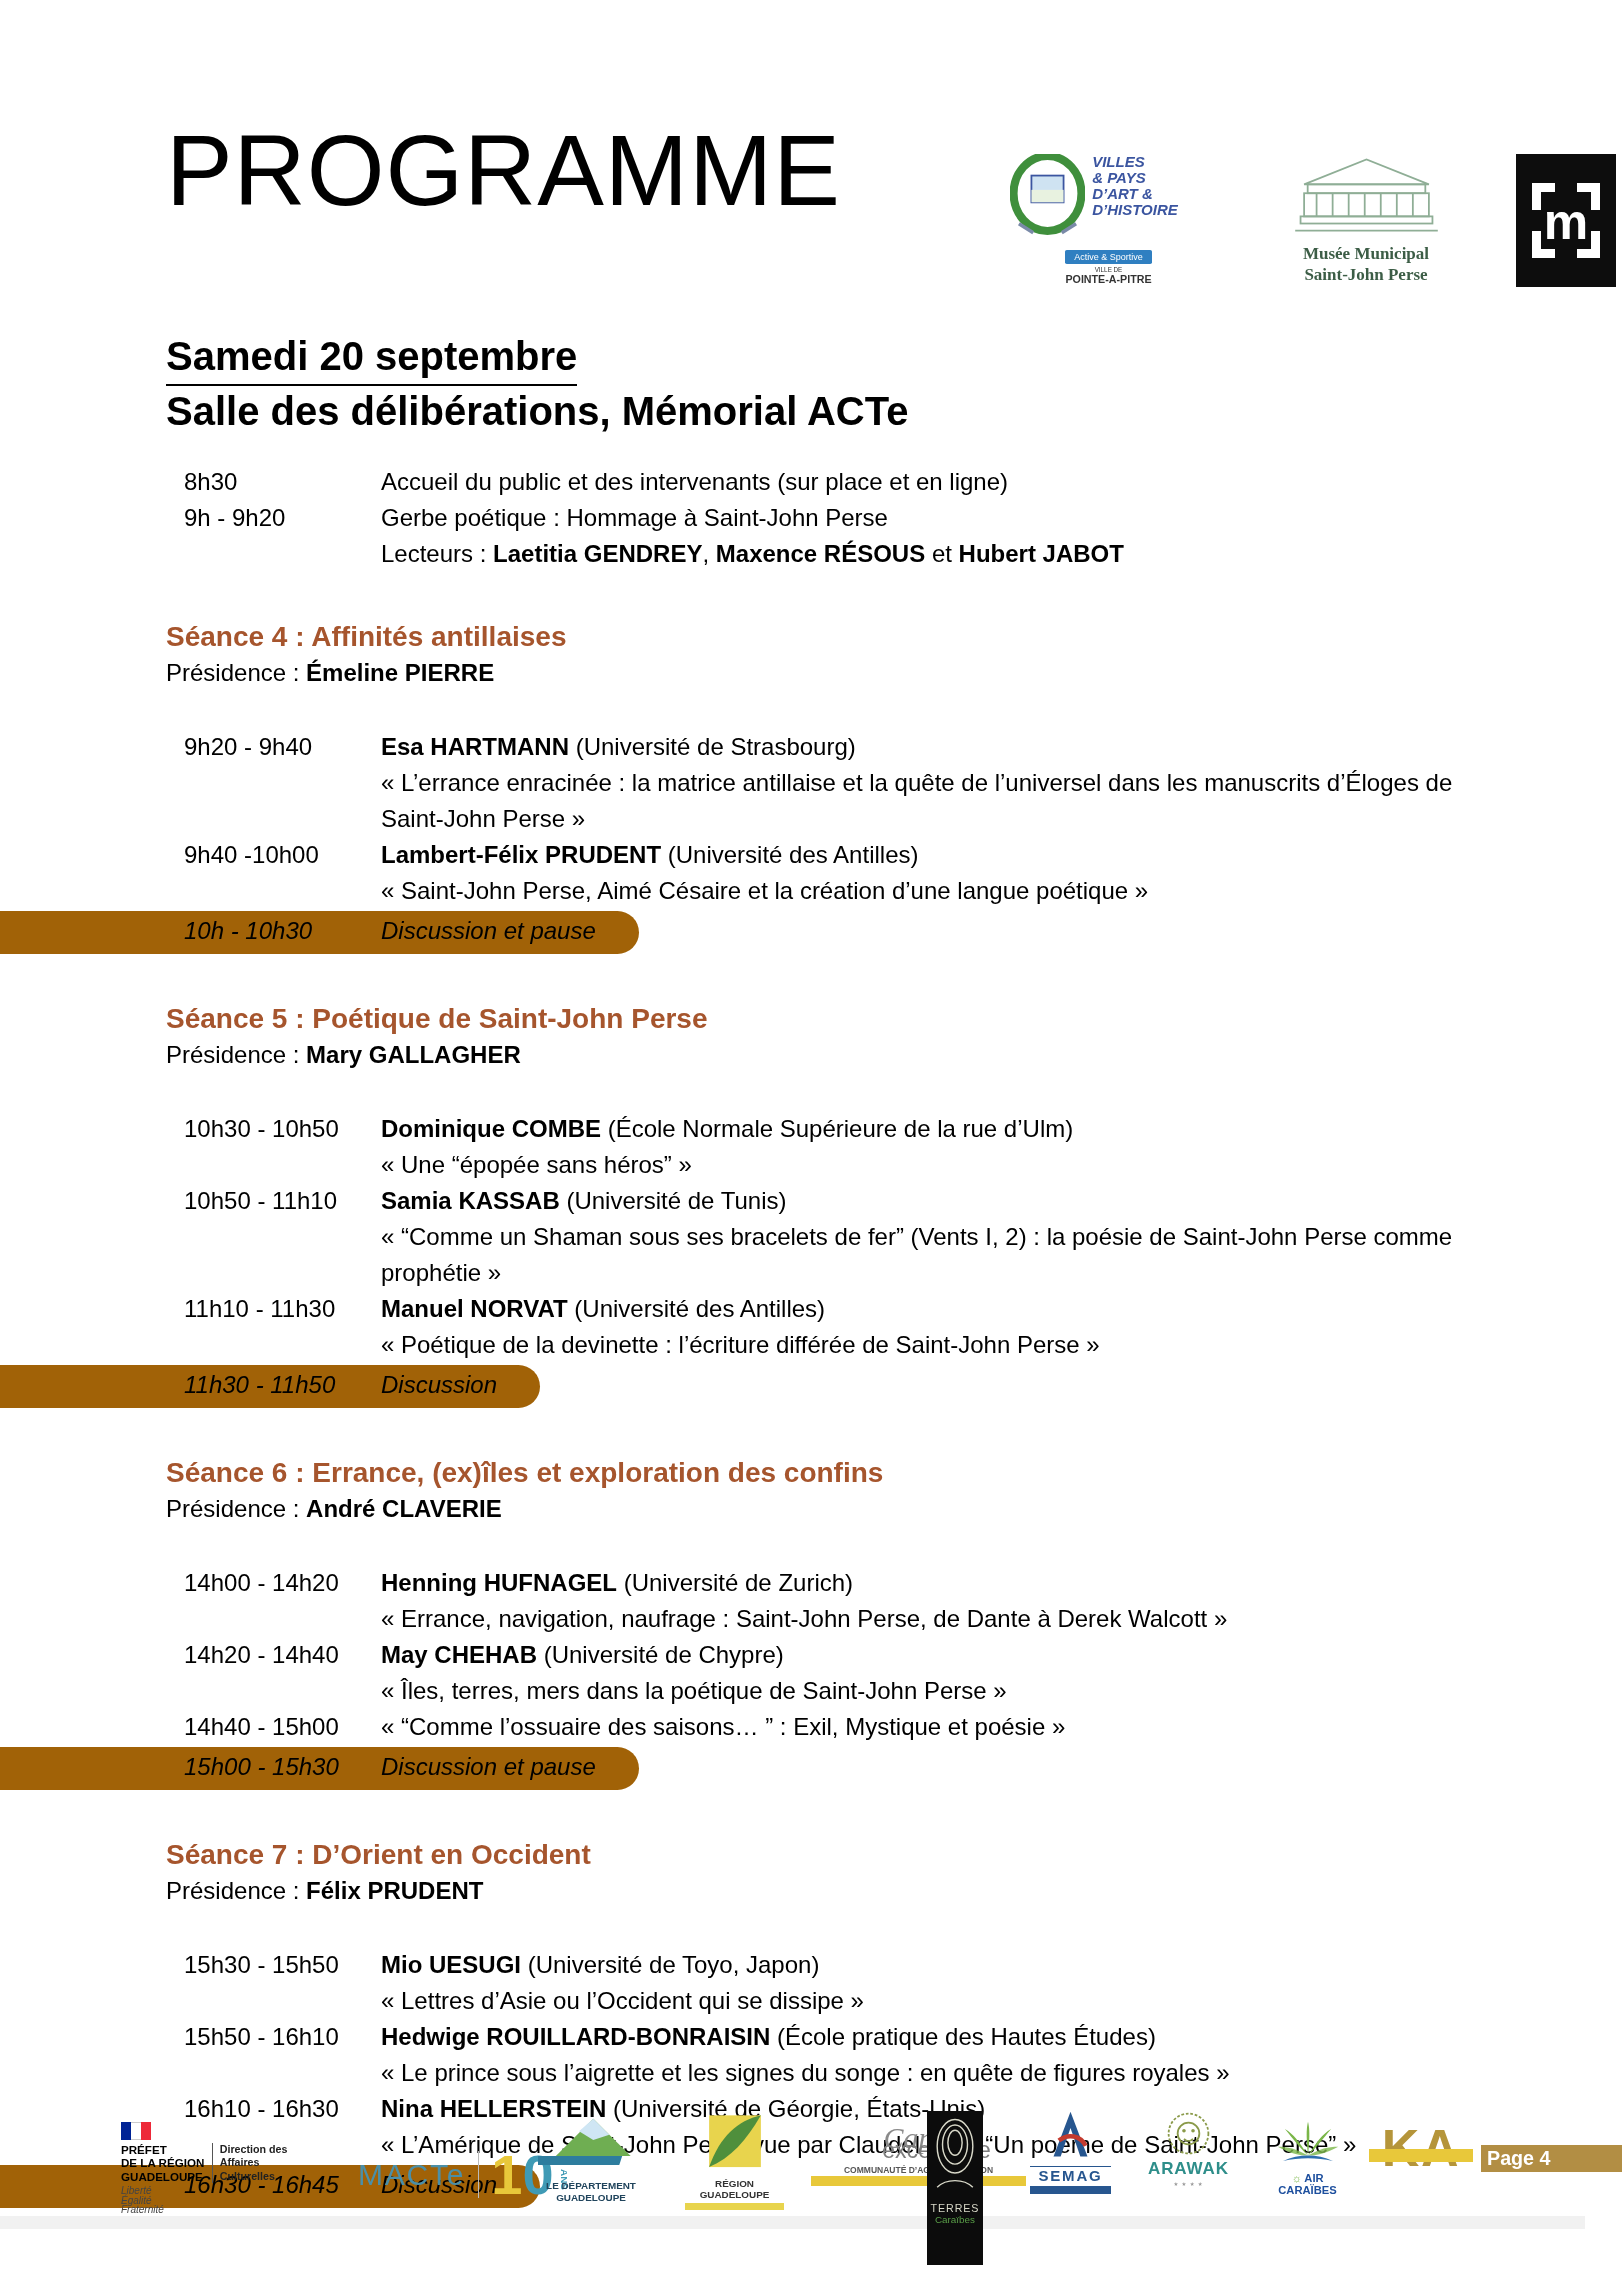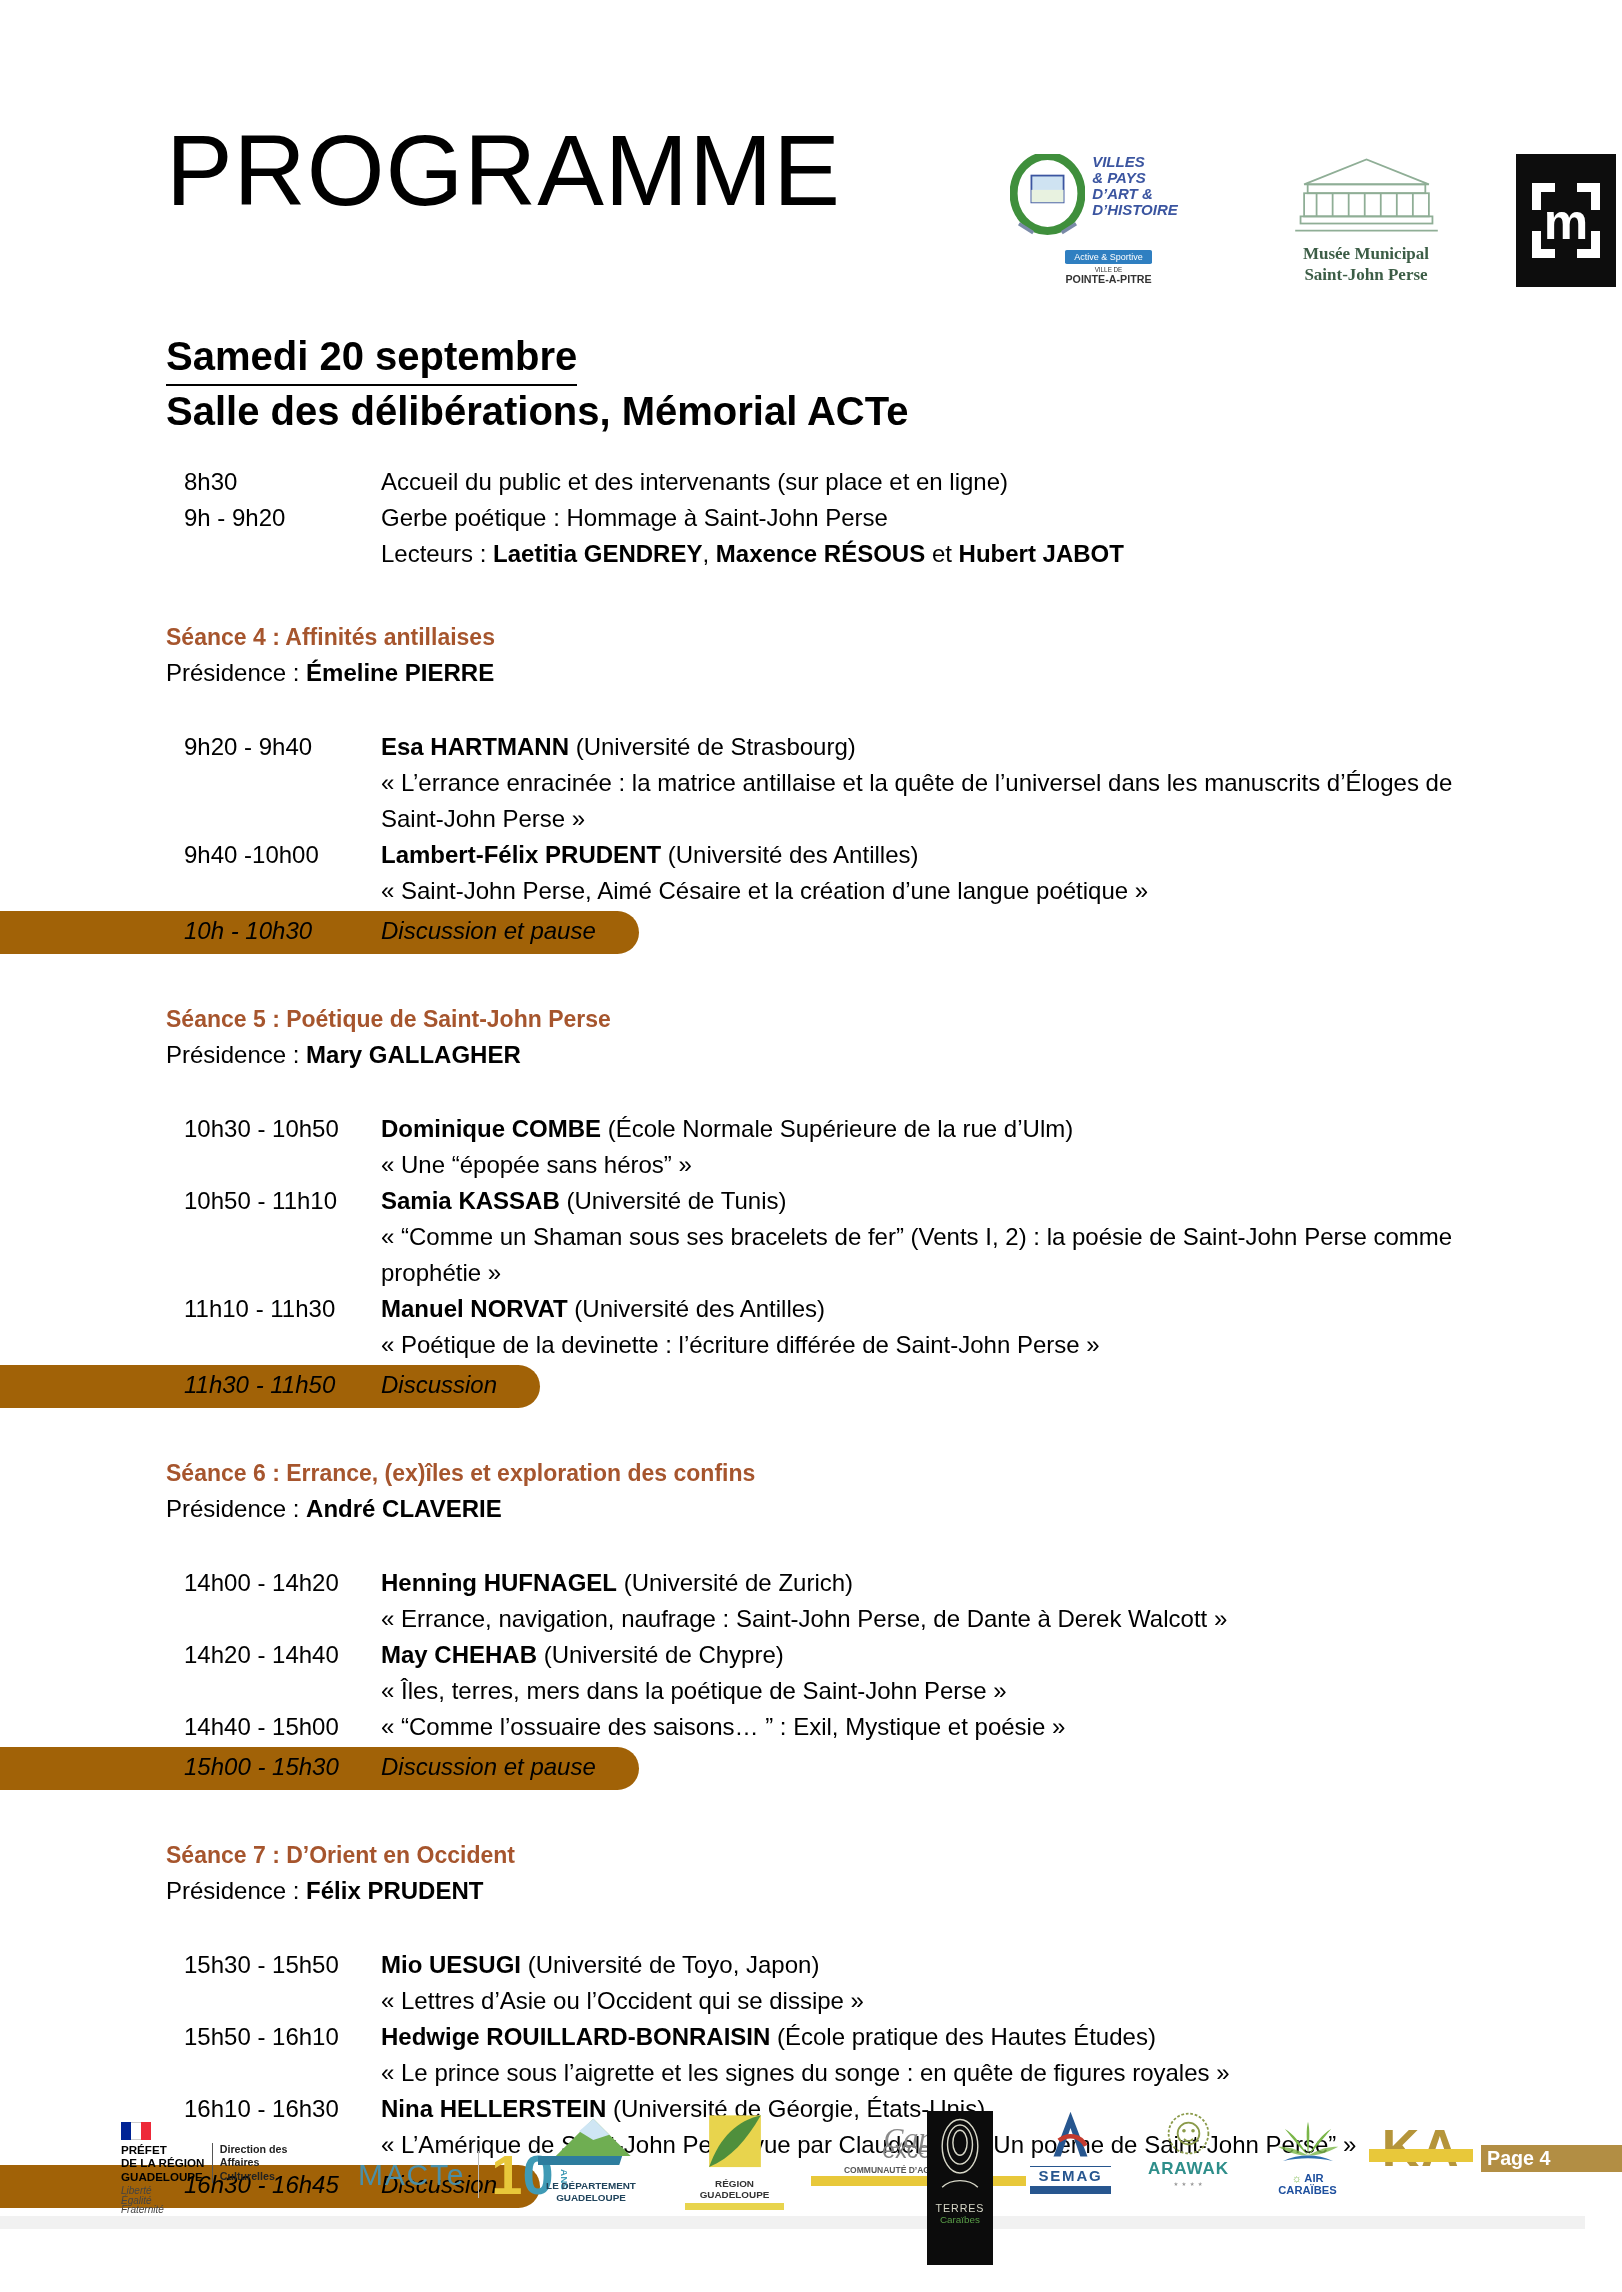--- a/index.html
+++ b/index.html
@@ -16,21 +16,21 @@
   .day-heading{font-size:40px;line-height:51px;margin:0;}
   .day-heading .underlined{display:inline-block;border-bottom:2.7px solid #000;padding-bottom:1.8px;}
   .venue{font-size:40px;line-height:51px;margin:0 0 27px 0;}
 
   .row{display:flex;font-size:24px;line-height:36px;}
   .time{flex:none;width:215px;padding-left:18px;box-sizing:border-box;}
   .content{max-width:1111px;}
   b{font-weight:bold;}
 
   .session{margin-top:47px;}
-  .session-heading{font-size:23px;font-weight:bold;color:#a6552d;margin:0;line-height:36px;}
+  .session-heading{font-size:28px;font-weight:bold;color:#a6552d;margin:0;line-height:36px;}
   .presidence{font-size:24px;margin:0;line-height:36px;}
   .talks{margin-top:38px;}
 
   .discussion{display:inline-flex;font-style:italic;background:#a16207;
               margin-left:-166px;padding:2.7px 43px 4.5px 166px;
               border-radius:0 21.5px 21.5px 0;margin-top:1.8px;}
   .discussion .time{width:215px;}
 
   
   .header-logos{position:absolute;top:154px;left:1010px;display:flex;align-items:flex-start;gap:38px;}
@@ -89,21 +89,21 @@
   .region-bar{height:7.2px;background:#e8d44d;margin-top:1.8px;}
 
   .cap{left:811px;top:18px;width:215px;text-align:center;}
   .cap-script{font-family:"Liberation Serif", serif;font-style:italic;font-size:30px;color:#8a8a8a;line-height:27px;}
   .cap-dots i{display:inline-block;width:7.2px;height:7.2px;border-radius:50%;margin-left:2.7px;}
   .cap-dots .g{background:#4f8f3c;} .cap-dots .r{background:#c43b2f;}
   .cap-word{font-size:23px;color:#7d7d7d;line-height:21.5px;margin-top:-10.7px;margin-left:36px;}
   .cap-sub{font-size:8.5px;font-weight:bold;color:#555;margin-top:2.7px;}
   .cap-bar{height:9.9px;background:#e8c83a;margin-top:1.8px;}
 
-  .terres{left:927px;top:4.5px;width:66px;height:154px;background:#0c0c0c;color:#fff;text-align:center;padding-top:5.4px;box-sizing:border-box;}
+  .terres{left:927px;top:4.5px;width:56px;height:154px;background:#0c0c0c;color:#fff;text-align:center;padding-top:5.4px;box-sizing:border-box;}
   .terres-label{font-size:10.7px;letter-spacing:0.9px;color:#d8d8c8;margin-top:1.8px;}
   .terres-car{font-size:9.9px;color:#5a9e48;}
 
   .semag{left:1030px;top:4px;width:81px;text-align:center;}
   .semag-label{font-size:15px;letter-spacing:1.8px;color:#27568f;font-weight:bold;border-top:1.8px solid #27568f;margin-top:1.8px;}
   .semag-bar{height:8px;background:#27568f;margin-top:1.8px;}
 
   .arawak{left:1139px;top:3.6px;width:99px;text-align:center;}
   .arawak-label{font-size:17px;font-weight:bold;color:#2e8e8a;letter-spacing:0.9px;}
   .arawak-sub{font-size:5.4px;color:#999;margin-top:2.7px;letter-spacing:0.9px;}

